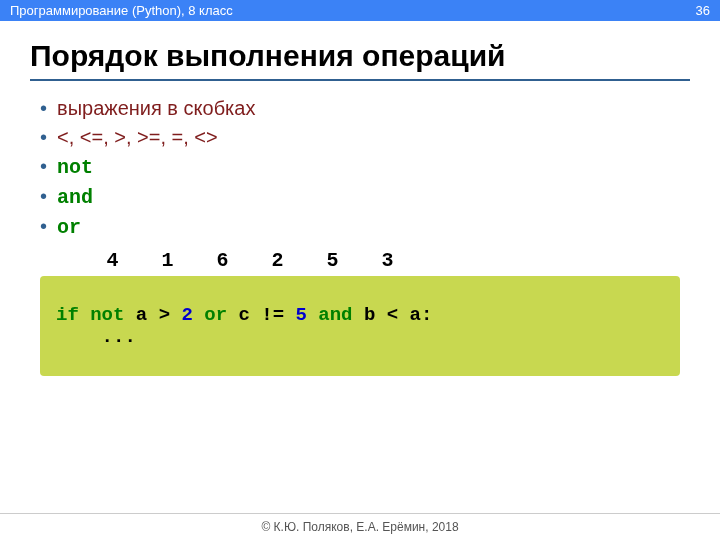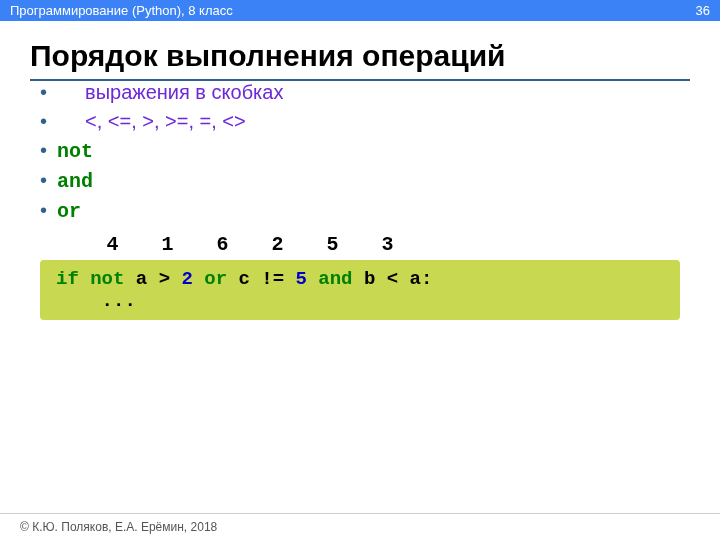--- a/index.html
+++ b/index.html
@@ -30,20 +30,21 @@
     .slide-area {
       padding: 18px 30px 10px 30px;
     }
 
     .slide-title {
       font-size: 30px;
       font-weight: bold;
       color: #000000;
       border-bottom: 2px solid #306090;
       padding-bottom: 6px;
+      margin-bottom: 16px;
     }
 
     .bullet-list {
       list-style: none;
       margin-left: 10px;
     }
 
     .bullet-list li {
       font-size: 20px;
       margin-bottom: 6px;
@@ -53,54 +54,53 @@
     }
 
     .bullet-list li::before {
       content: "•";
       color: #306090;
       font-size: 20px;
       flex-shrink: 0;
     }
 
     .text-normal {
-      color: #6d28d9;
-      margin-left: 28px;
+      color: #7f1d1d;
     }
 
     .text-green {
       color: #008000;
       font-family: 'Courier New', monospace;
       font-weight: bold;
     }
 
     .code-block {
       background: #c8d850;
       border-radius: 4px;
-      padding: 8px 16px;
+      padding: 28px 16px;
       margin: 4px 10px 0 10px;
       font-family: 'Courier New', monospace;
       font-size: 19px;
       font-weight: bold;
     }
 
     .code-line {
       color: #000000;
     }
 
     .footer {
       position: absolute;
       bottom: 0;
       left: 0;
       right: 0;
       padding: 6px 20px;
       font-size: 12px;
       color: #555555;
       display: flex;
-      justify-content: space-between;
+      justify-content: center;
       border-top: 1px solid #cccccc;
     }
 
     .numbers-row-container {
       display: flex;
       align-items: center;
       margin-left: 55px;
       margin-top: 10px;
       margin-bottom: 4px;
     }

